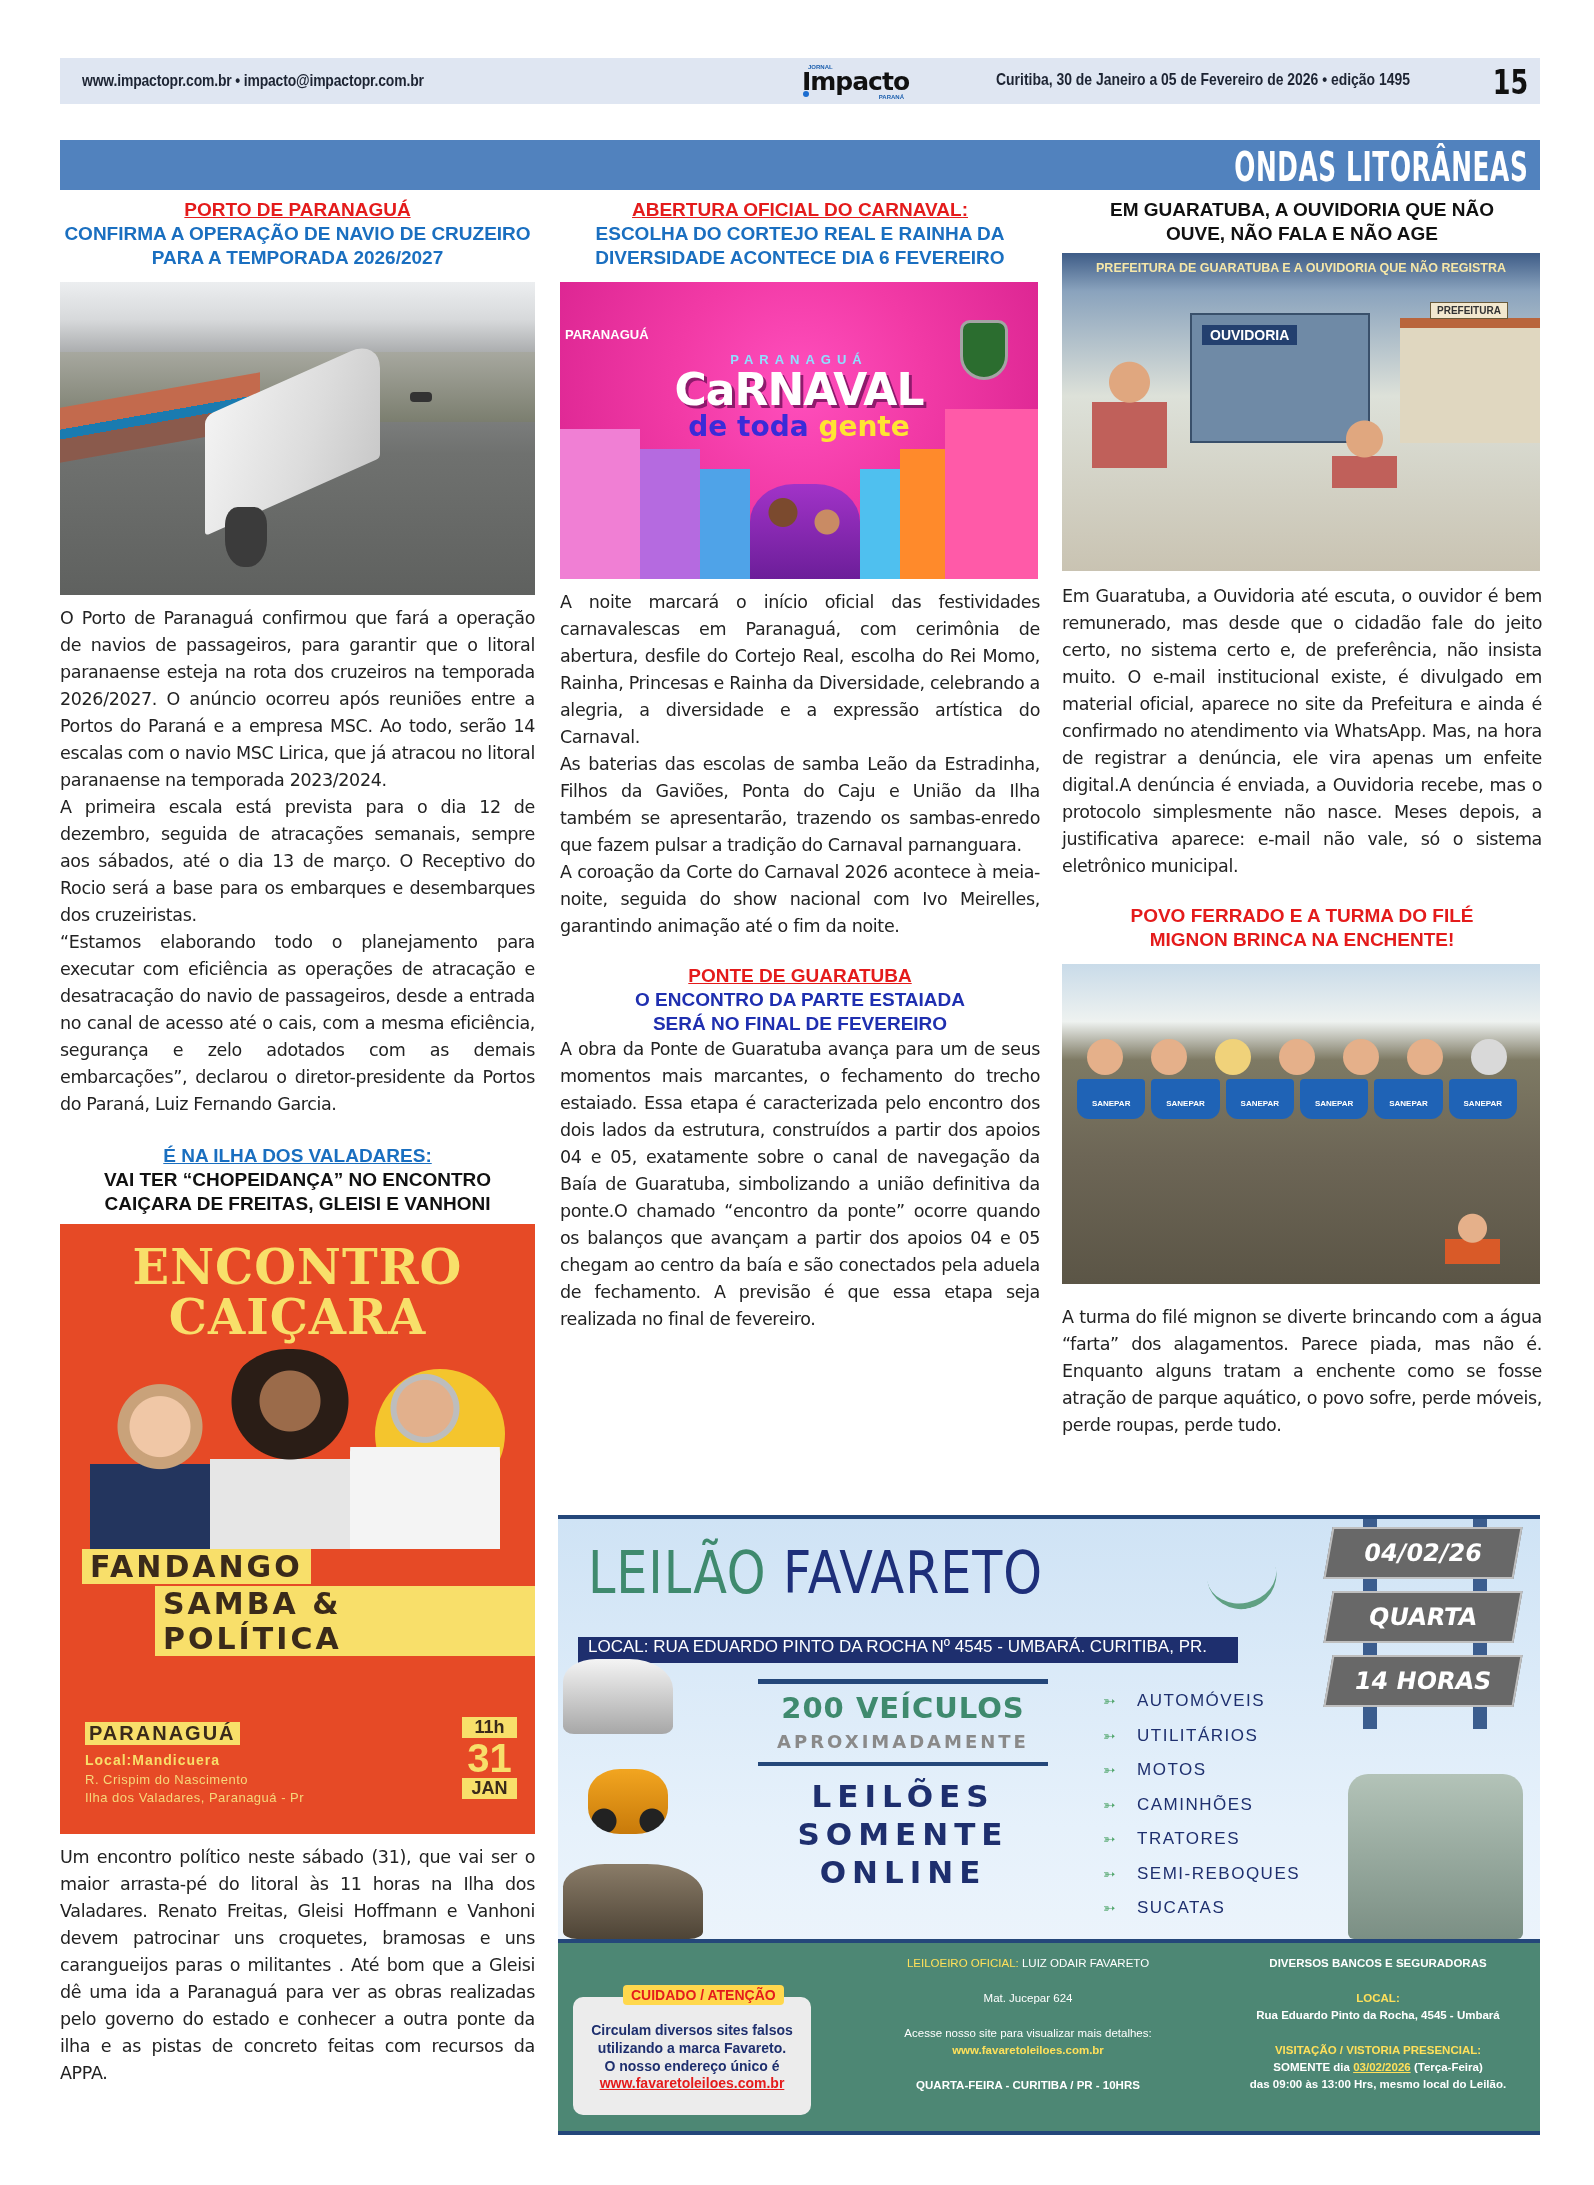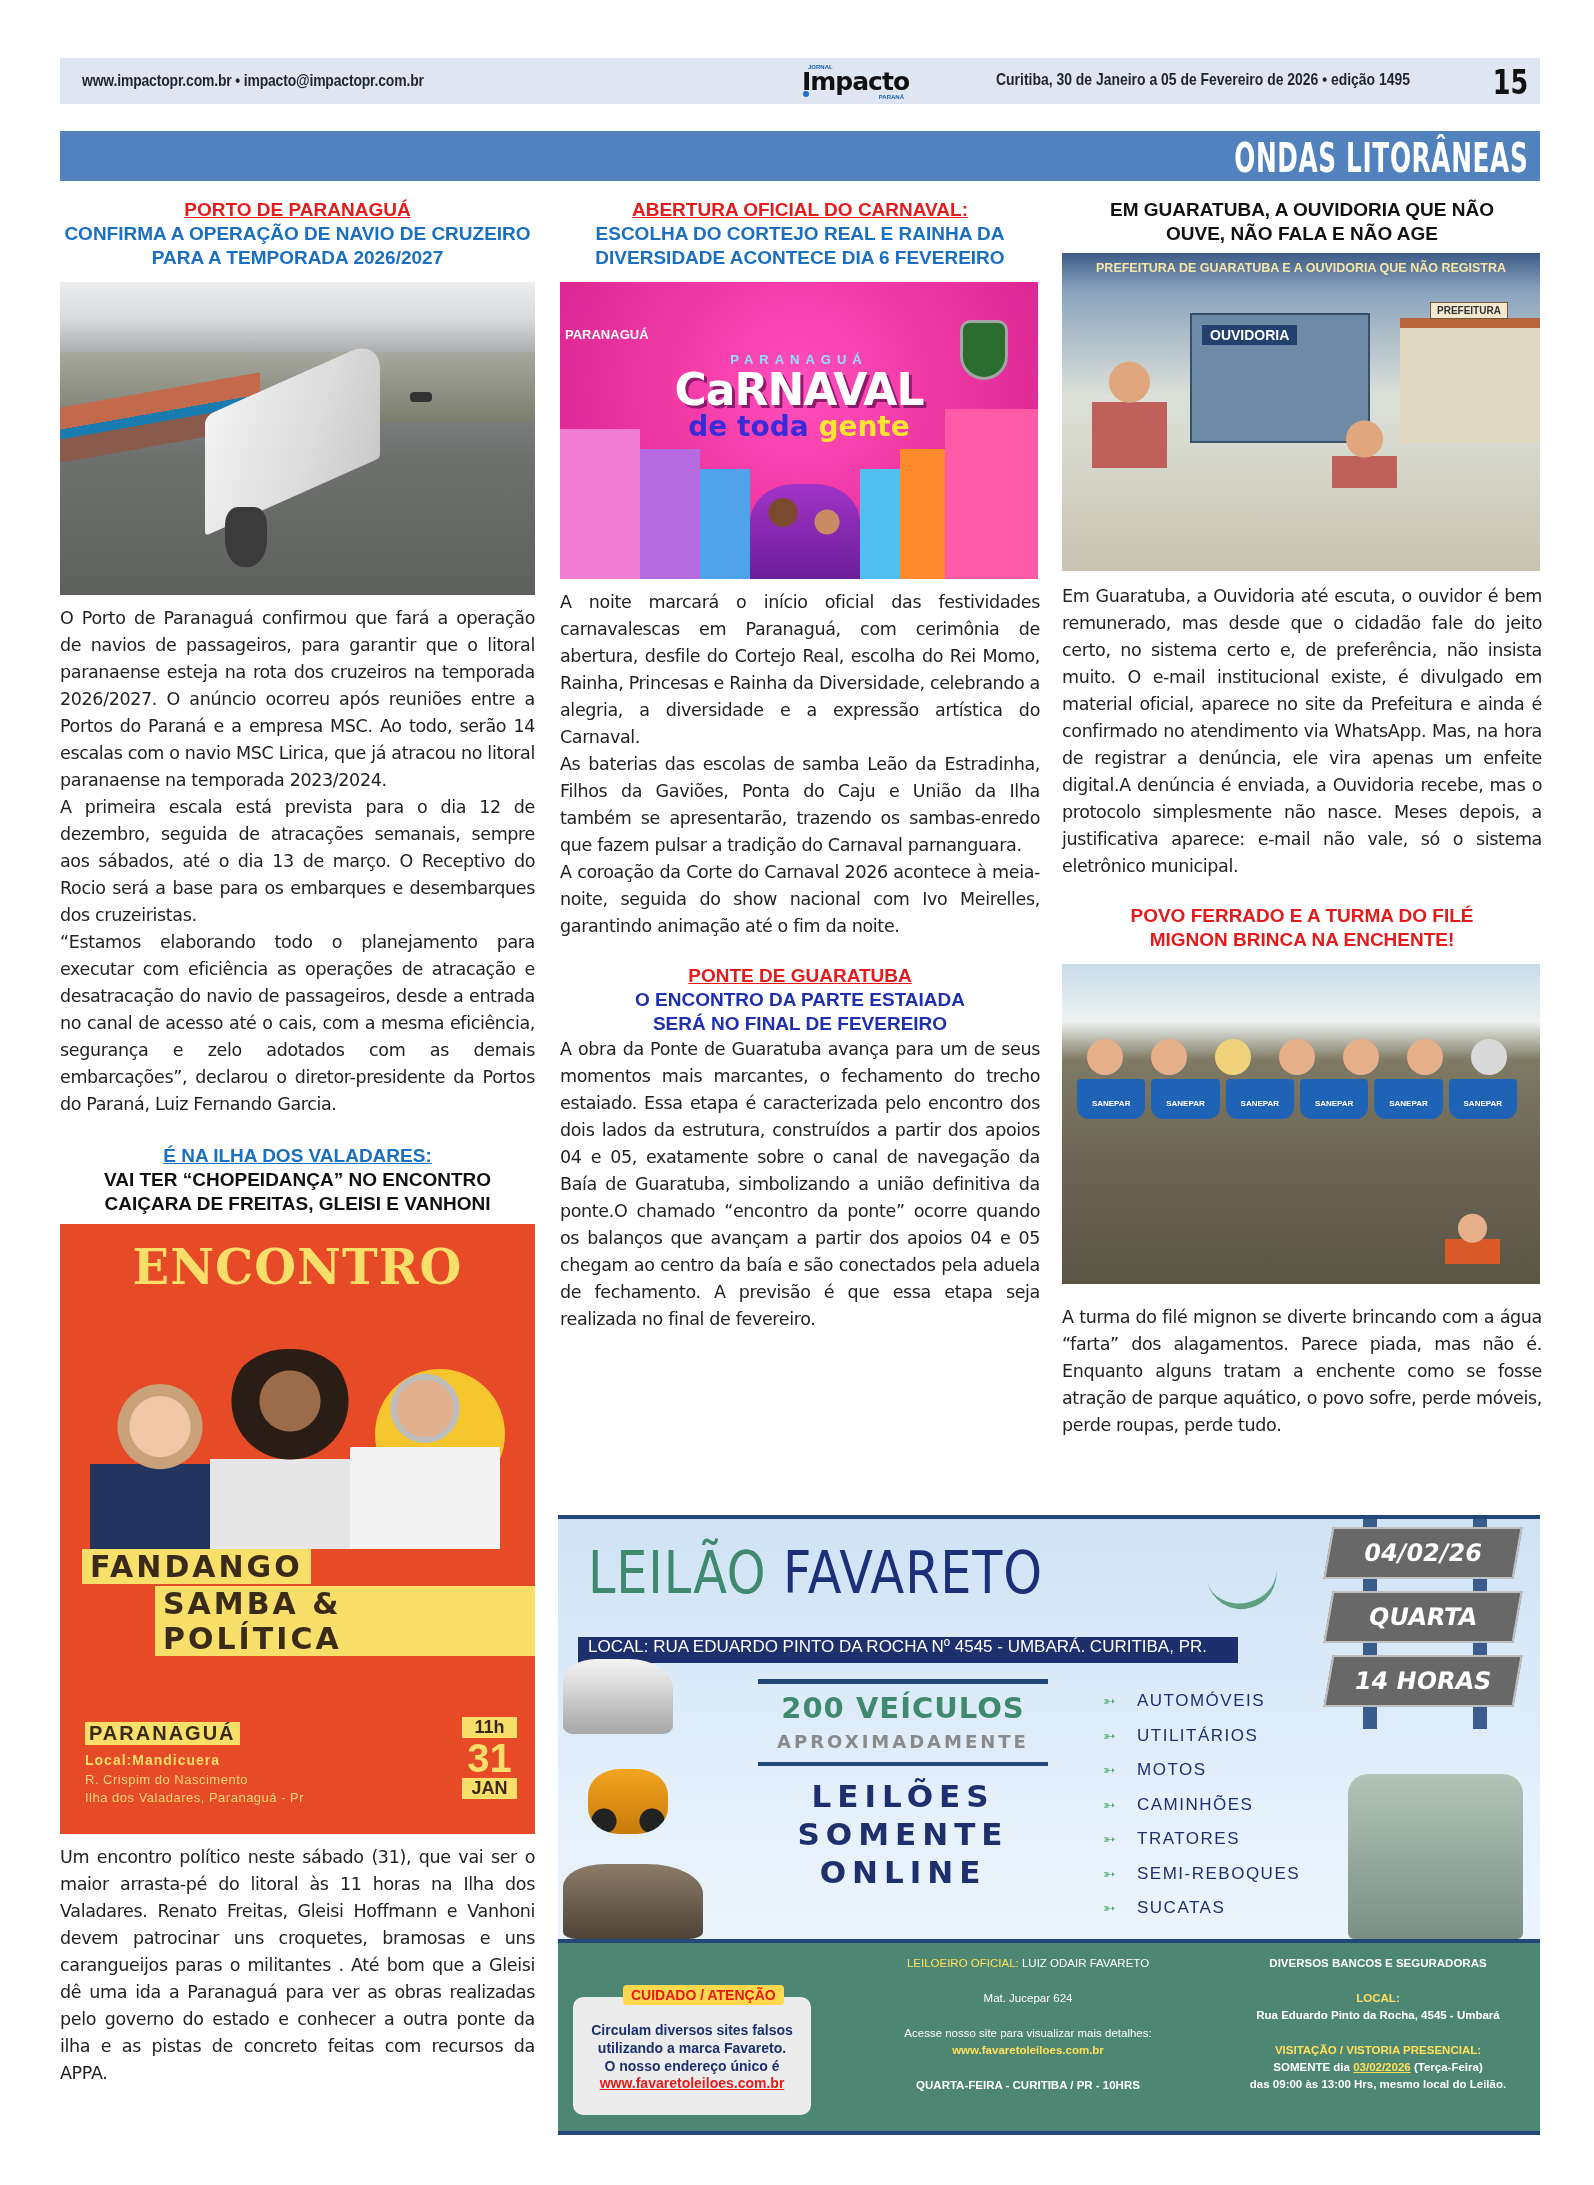--- a/index.html
+++ b/index.html
@@ -8,21 +8,21 @@
   .topbar { position: absolute; left: 60px; top: 58px; width: 1480px; height: 46px; background: #dfe6f2; display: flex; align-items: center; padding: 0 22px; }
   .topbar .contact { font-family: "Liberation Sans", sans-serif; font-weight: 700; font-size: 17px; color: #1d2433; letter-spacing: -0.2px; transform: scaleX(0.82); transform-origin: left center; white-space: nowrap; width: 560px; }
   .topbar .logo { position: absolute; left: 742px; top: 6px; width: 110px; height: 34px; }
   .logo .small1 { position: absolute; left: 6px; top: 0; font-size: 6px; font-weight: 700; color: #1c5fae; }
   .logo .main { position: absolute; left: 0; top: 3px; font-size: 25px; font-weight: 700; color: #111; letter-spacing: -1px; font-family: "DejaVu Sans", sans-serif; }
   .logo .dot { position: absolute; left: 1px; top: 27px; width: 6px; height: 6px; background: #1c6dd0; border-radius: 50%; }
   .logo .small2 { position: absolute; right: 8px; bottom: -2px; font-size: 6px; font-weight: 700; color: #1c5fae; }
   .topbar .dateline { position: absolute; left: 936px; top: 12px; font-weight: 700; font-size: 17px; color: #1d2433; transform: scaleX(0.82); transform-origin: left center; white-space: nowrap; }
   .topbar .pagenum { position: absolute; right: 12px; top: 4px; font-weight: 700; font-size: 34px; color: #111; transform: scaleX(0.75); transform-origin: right center; font-family: "DejaVu Sans", sans-serif; }
 
-  .section-bar { position: absolute; left: 60px; top: 131px; width: 1480px; height: 50px; background: #5182be; }
+  .section-bar { position: absolute; left: 60px; top: 140px; width: 1480px; height: 50px; background: #5182be; }
   .section-bar .title { position: absolute; right: 12px; top: 4px; font-family: "DejaVu Sans", sans-serif; font-weight: 700; font-size: 40px; color: #fff; transform: scaleX(0.62); transform-origin: right center; letter-spacing: 1px; white-space: nowrap; }
 
   .col { position: absolute; top: 190px; }
   .headline { text-align: center; font-weight: 700; font-size: 19px; line-height: 24px; }
   .kicker-red { color: #e41b1b; text-decoration: underline; }
   .kicker-blue { color: #1a6fc0; text-decoration: underline; }
   .hl-blue { color: #1a6fc0; }
   .hl-navy { color: #1f2fb0; }
   .hl-black { color: #111; }
   .hl-red { color: #e41b1b; }
@@ -160,20 +160,21 @@
     <p>“Estamos elaborando todo o planejamento para executar com eficiência as operações de atracação e desatracação do navio de passageiros, desde a entrada no canal de acesso até o cais, com a mesma eficiência, segurança e zelo adotados com as demais embarcações”, declarou o diretor-presidente da Portos do Paraná, Luiz Fernando Garcia.</p>
   </div>
 
   <div class="headline" style="margin-top:26px;">
     <div class="kicker-blue">É NA ILHA DOS VALADARES:</div>
     <div class="hl-black" style="padding:0 20px;">VAI TER “CHOPEIDANÇA” NO ENCONTRO CAIÇARA DE FREITAS, GLEISI E VANHONI</div>
   </div>
   <div class="photo poster" style="width:475px; height:610px; margin-top:8px;">
     <div class="t1">
       <div>ENCONTRO</div>
+      <div>CAIÇARA</div>
     </div>
     <div class="people">
       <div class="sun"></div>
       <div class="p" style="left:0; width:140px; height:170px; background:radial-gradient(circle at 50% 28%, #f0c7a6 0 30px, #c9a27a 31px 42px, transparent 43px), linear-gradient(transparent 50%, #23355e 50%);"></div>
       <div class="p" style="left:120px; width:160px; height:200px; background:radial-gradient(circle at 50% 26%, #9b6b4a 0 30px, #2a1d16 31px 58px, transparent 59px), linear-gradient(transparent 55%, #e6e6e6 55%);"></div>
       <div class="p" style="left:260px; width:150px; height:185px; background:radial-gradient(circle at 50% 24%, #e2b08c 0 28px, #bdbdbd 29px 34px, transparent 35px), linear-gradient(transparent 45%, #f4f4f4 45%);"></div>
     </div>
     <div class="band b1">FANDANGO</div>
     <div class="band b2">SAMBA &amp; POLÍTICA</div>
     <div class="city">PARANAGUÁ</div>

